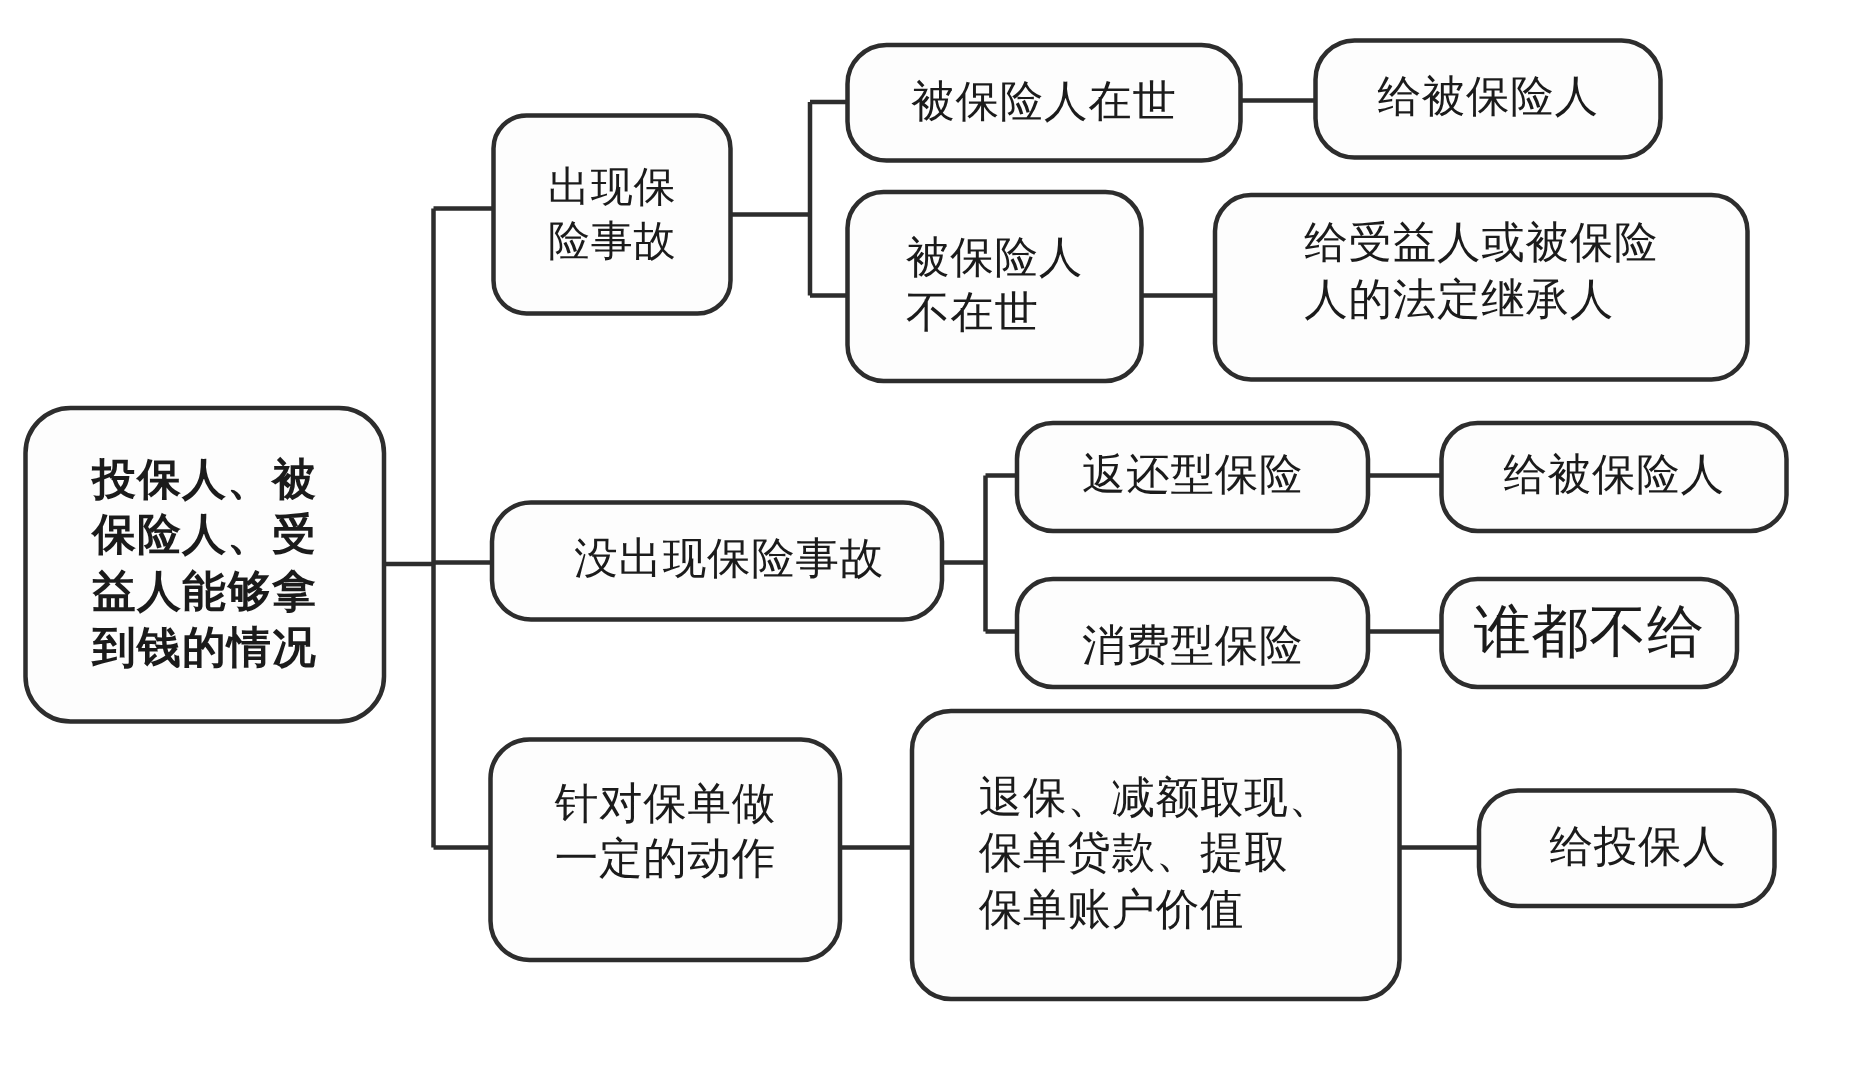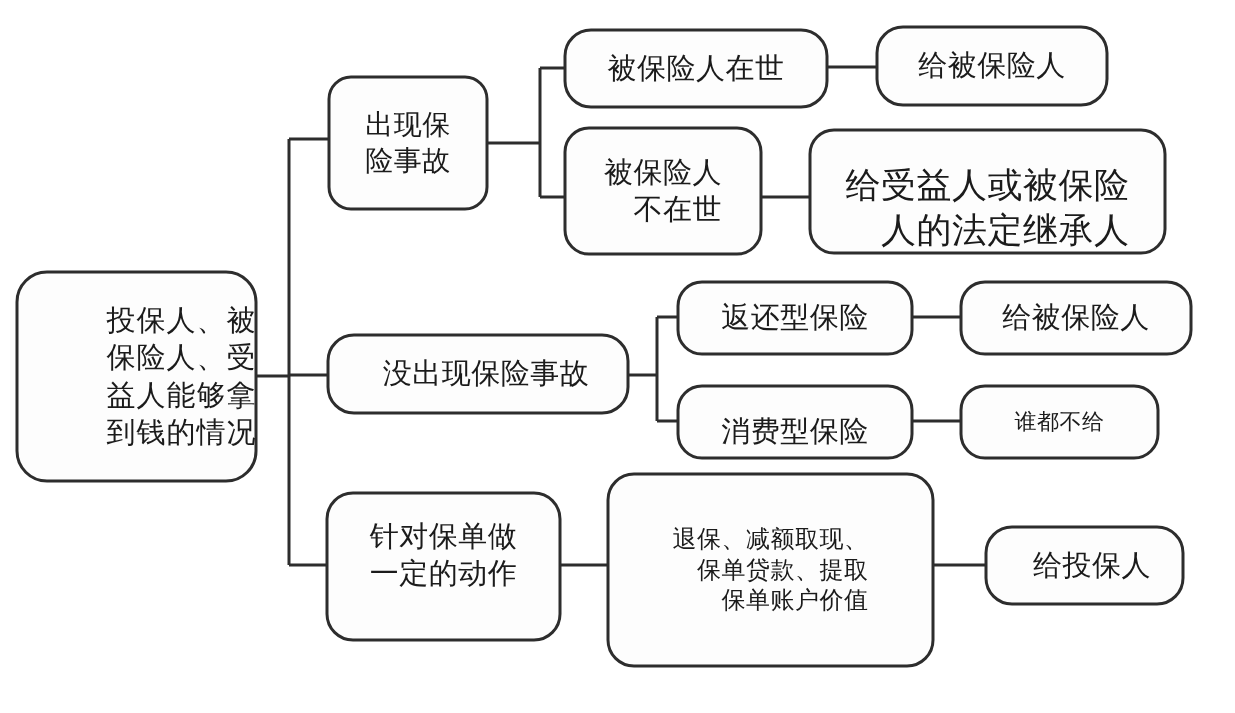--- a/index.html
+++ b/index.html
@@ -34,33 +34,32 @@
     stroke: #2d2d2d;
     stroke-width: 3;
     stroke-linecap: butt;
     stroke-linejoin: miter;
   }
   .node-text {
     position: absolute;
     display: flex;
     align-items: center;
     justify-content: center;
-    text-align: right;
+    text-align: left;
     color: #1b1b1b;
     font-family: "Liberation Sans", "DejaVu Sans", sans-serif;
     line-height: 1.28;
     letter-spacing: 0.5px;
     box-sizing: border-box;
     pointer-events: none;
     white-space: pre-line;
   }
   .node-text.root {
-    font-weight: normal;
+    font-weight: bold;
     letter-spacing: 1px;
-    margin-left: 45px;
   }
 </style>
 </head>
 <body>
 
 <div id="diagram-canvas">
 
   <svg class="layer" viewBox="0 0 1235 713">
     <g id="edge-group">
         <path d="M 256 376 L 289 376" class="connector"></path>
@@ -105,28 +104,28 @@
       <div class="node-text root" style="left: 17px; top: 272px; width: 239px; height: 209px; font-size: 29px;">投保人、被
 保险人、受
 益人能够拿
 到钱的情况</div>
       <div class="node-text" style="left: 329px; top: 77px; width: 158px; height: 132px; font-size: 28px;">出现保
 险事故</div>
       <div class="node-text" style="left: 565px; top: 30px; width: 262px; height: 77px; font-size: 29px;">被保险人在世</div>
       <div class="node-text" style="left: 565px; top: 128px; width: 196px; height: 126px; font-size: 29px;">被保险人
 不在世</div>
       <div class="node-text" style="left: 877px; top: 27px; width: 230px; height: 78px; font-size: 29px;">给被保险人</div>
-      <div class="node-text" style="left: 810px; top: 146px; width: 355px; height: 123px; font-size: 35px;">给受益人或被保险
+      <div class="node-text" style="left: 810px; top: 120px; width: 355px; height: 123px; font-size: 29px;">给受益人或被保险
 人的法定继承人</div>
       <div class="node-text" style="left: 328px; top: 335px; width: 316px; height: 78px; font-size: 29px;">没出现保险事故</div>
       <div class="node-text" style="left: 678px; top: 282px; width: 234px; height: 72px; font-size: 29px;">返还型保险</div>
       <div class="node-text" style="left: 678px; top: 386px; width: 234px; height: 92px; font-size: 29px;">消费型保险</div>
       <div class="node-text" style="left: 961px; top: 282px; width: 230px; height: 72px; font-size: 29px;">给被保险人</div>
-      <div class="node-text" style="left: 961px; top: 386px; width: 197px; height: 72px; font-size: 22px;">谁都不给</div>
+      <div class="node-text" style="left: 961px; top: 386px; width: 197px; height: 72px; font-size: 38px;">谁都不给</div>
       <div class="node-text" style="left: 327px; top: 493px; width: 233px; height: 124px; font-size: 29px;">针对保单做
 一定的动作</div>
-      <div class="node-text" style="left: 608px; top: 474px; width: 325px; height: 192px; font-size: 24px;">退保、减额取现、
+      <div class="node-text" style="left: 608px; top: 474px; width: 325px; height: 192px; font-size: 29px;">退保、减额取现、
 保单贷款、提取
 保单账户价值</div>
       <div class="node-text" style="left: 986px; top: 527px; width: 212px; height: 77px; font-size: 29px;">给投保人</div>
     </div>
 
 </div>
 
 </body></html>

